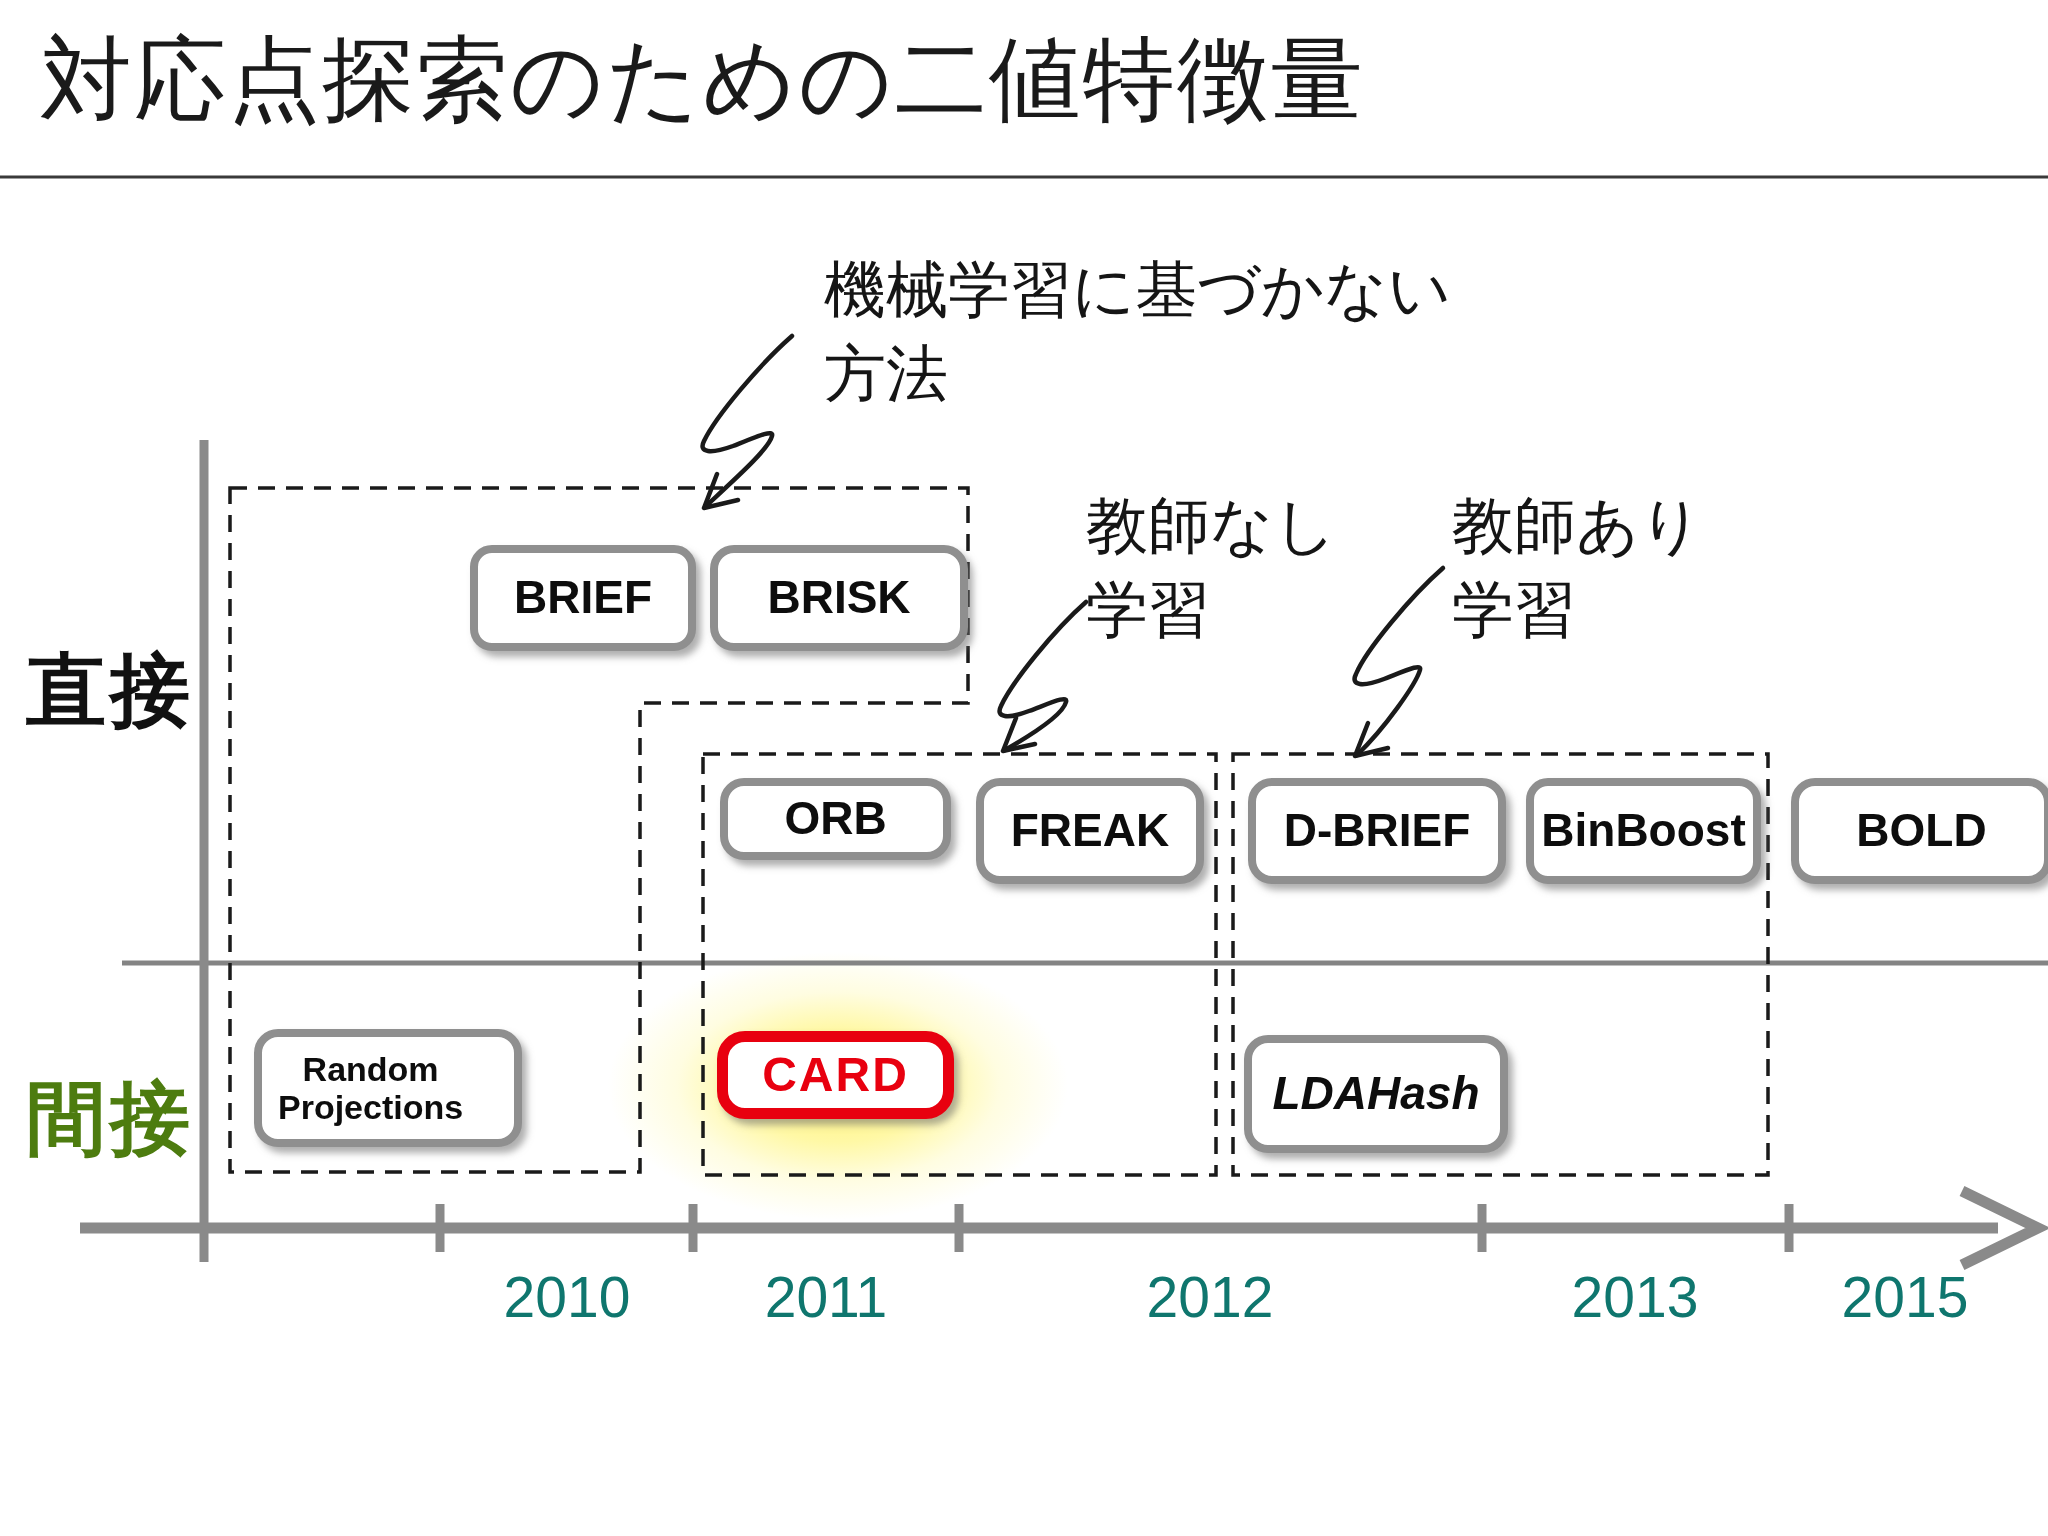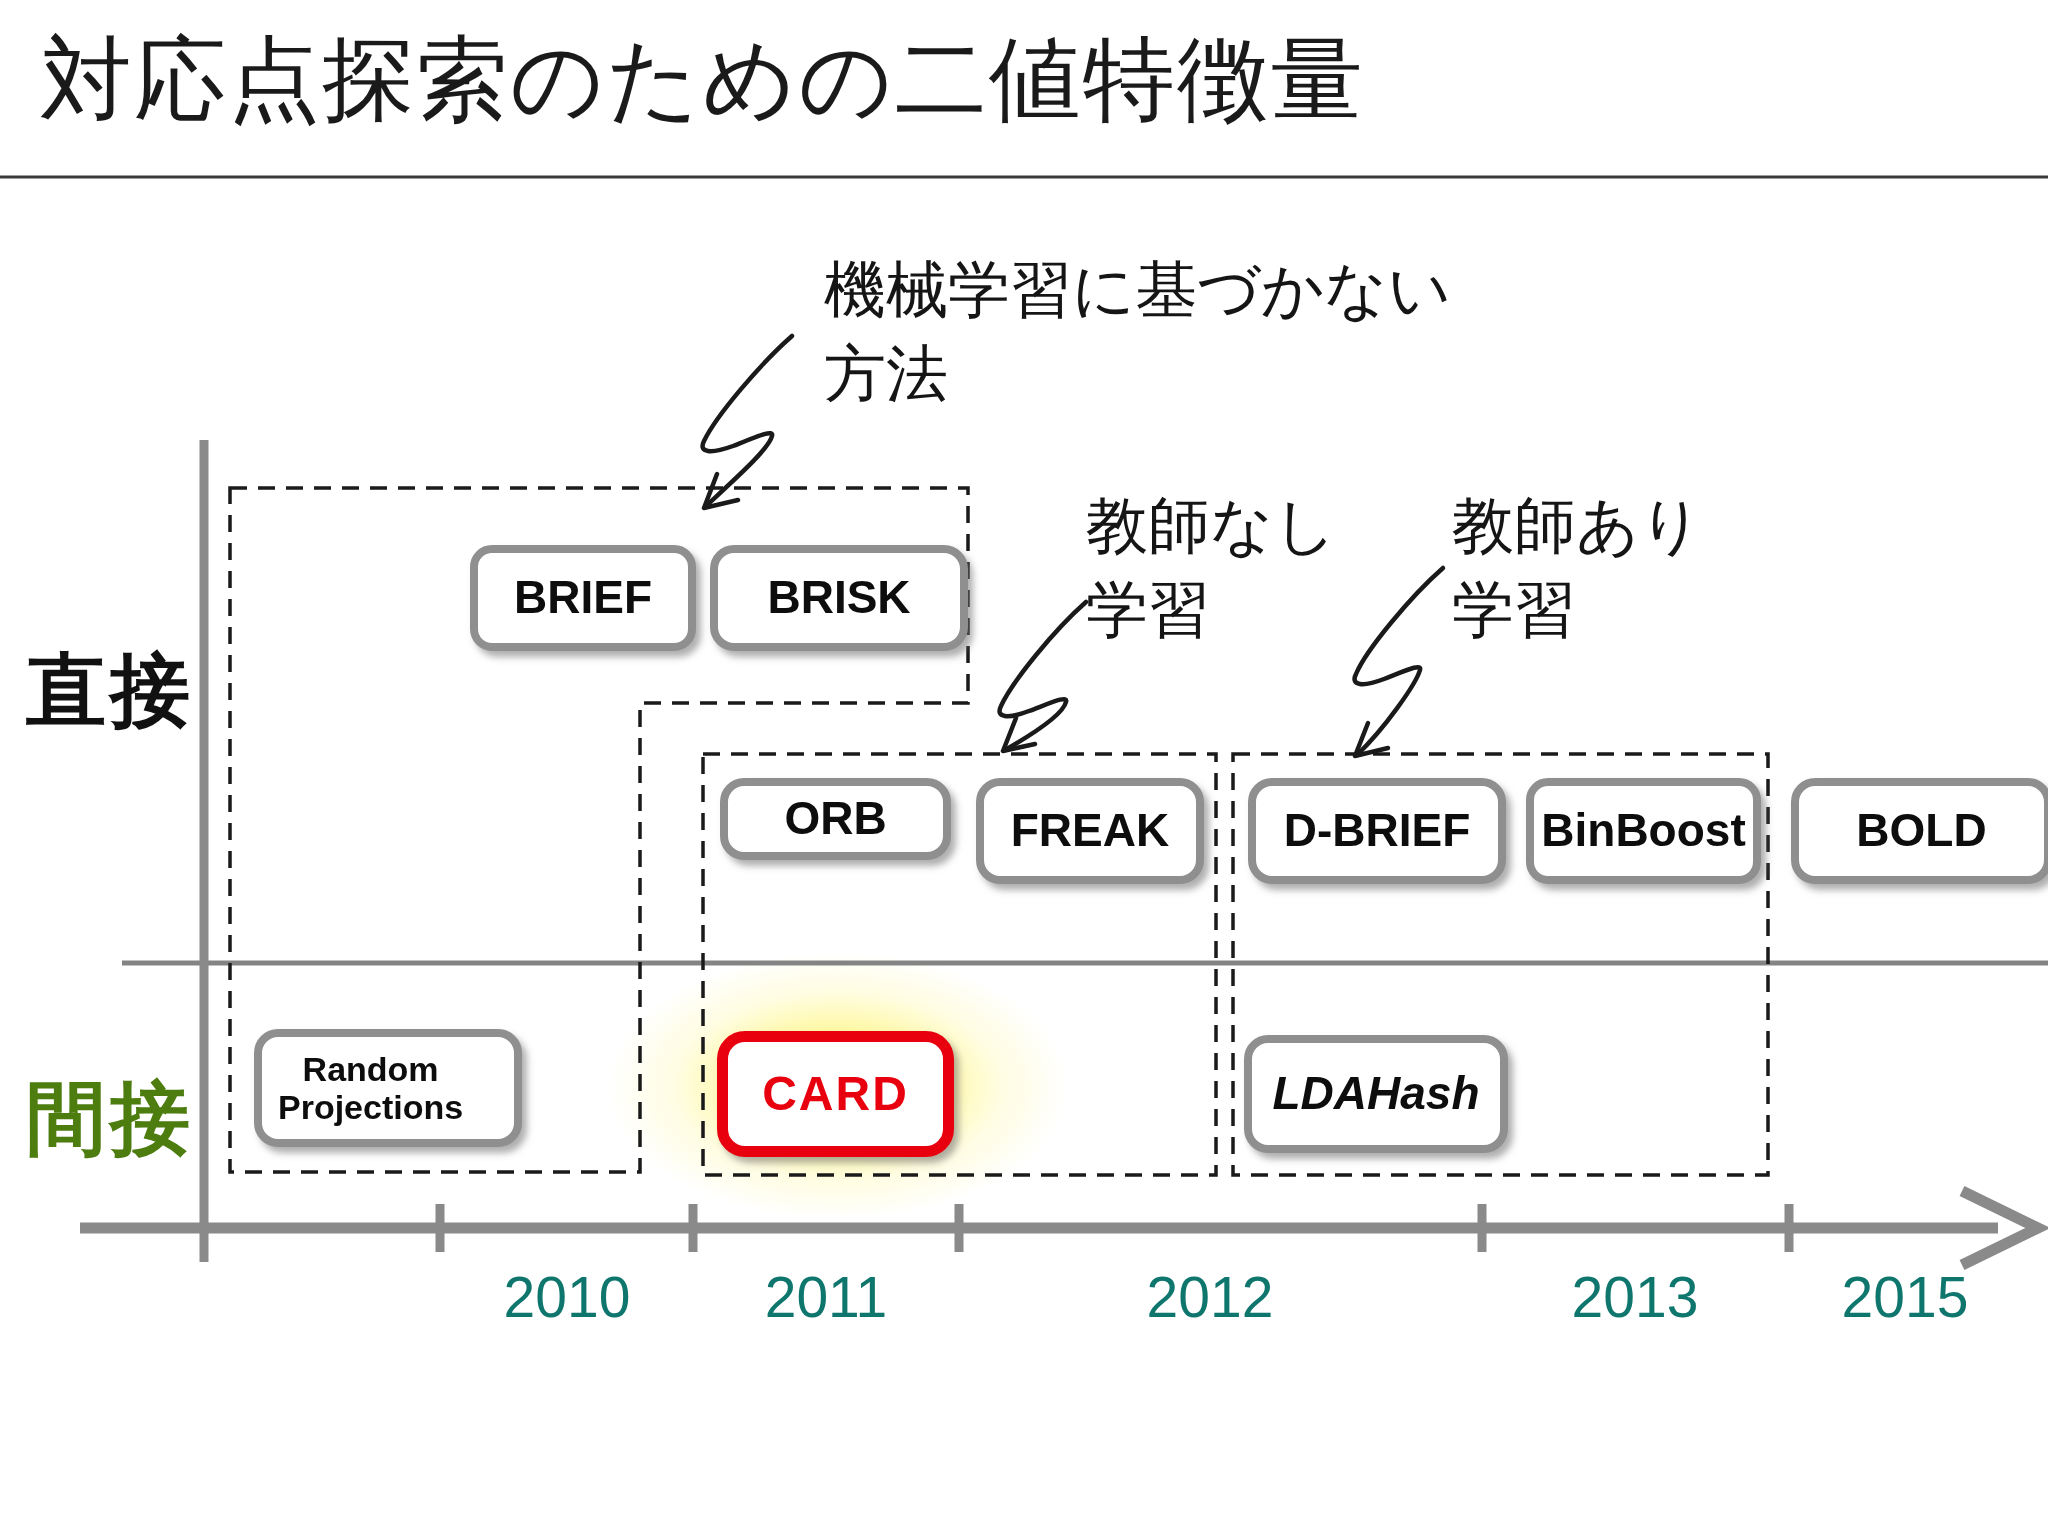--- a/index.html
+++ b/index.html
@@ -107,21 +107,21 @@
   <div class="mbox" style="left:470px;top:545px;width:226px;height:106px;border-radius:22px;">BRIEF</div>
   <div class="mbox" style="left:710px;top:545px;width:258px;height:106px;">BRISK</div>
   <div class="mbox" style="left:720px;top:778px;width:231px;height:82px;">ORB</div>
   <div class="mbox" style="left:976px;top:778px;width:228px;height:106px;">FREAK</div>
   <div class="mbox" style="left:1248px;top:778px;width:258px;height:106px;">D-BRIEF</div>
   <div class="mbox" style="left:1526px;top:778px;width:235px;height:106px;border-radius:22px;">BinBoost</div>
   <div class="mbox" style="left:1791px;top:778px;width:261px;height:106px;">BOLD</div>
 
   <div class="mbox small" style="left:254px;top:1029px;width:268px;height:118px;">Random
 Projections</div>
-  <div class="mbox card" style="left:717px;top:1031px;width:237px;height:126px;">CARD</div>
+  <div class="mbox card" style="left:717px;top:1031px;width:237px;height:88px;">CARD</div>
   <div class="mbox" style="left:1244px;top:1035px;width:264px;height:118px;font-style:italic;">LDAHash</div>
 
   <div class="year" style="left:567px;">2010</div>
   <div class="year" style="left:826px;">2011</div>
   <div class="year" style="left:1210px;">2012</div>
   <div class="year" style="left:1635px;">2013</div>
   <div class="year" style="left:1905px;">2015</div>
 
 </div>
 

